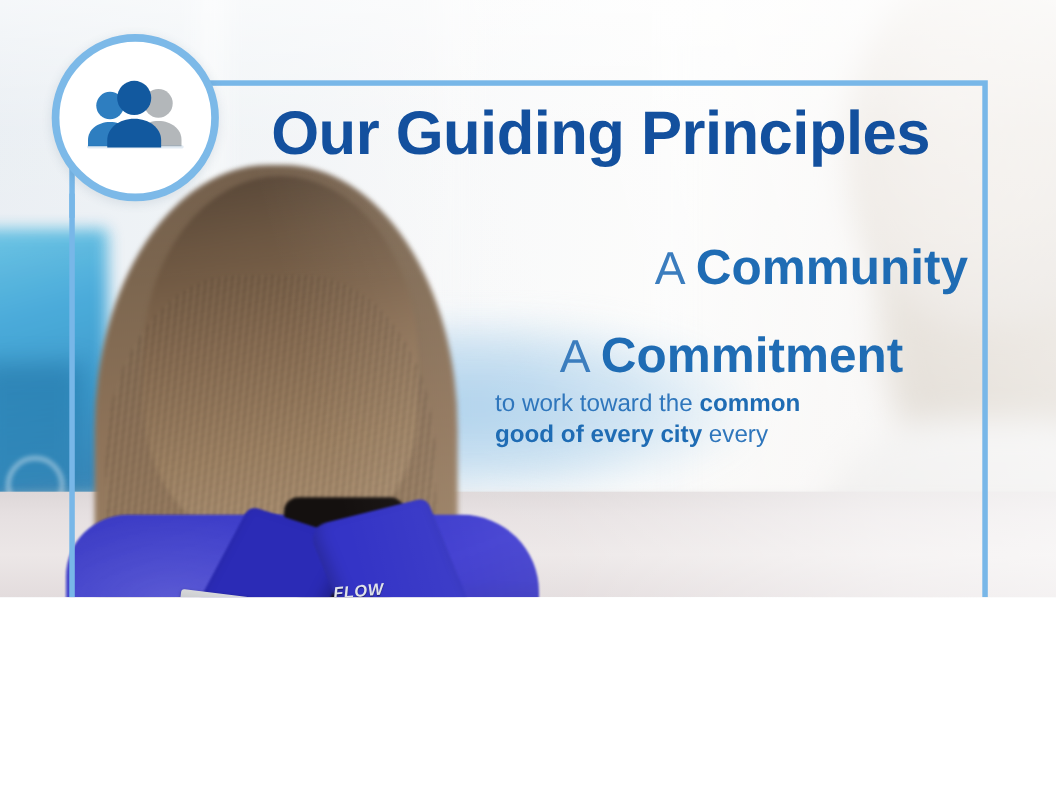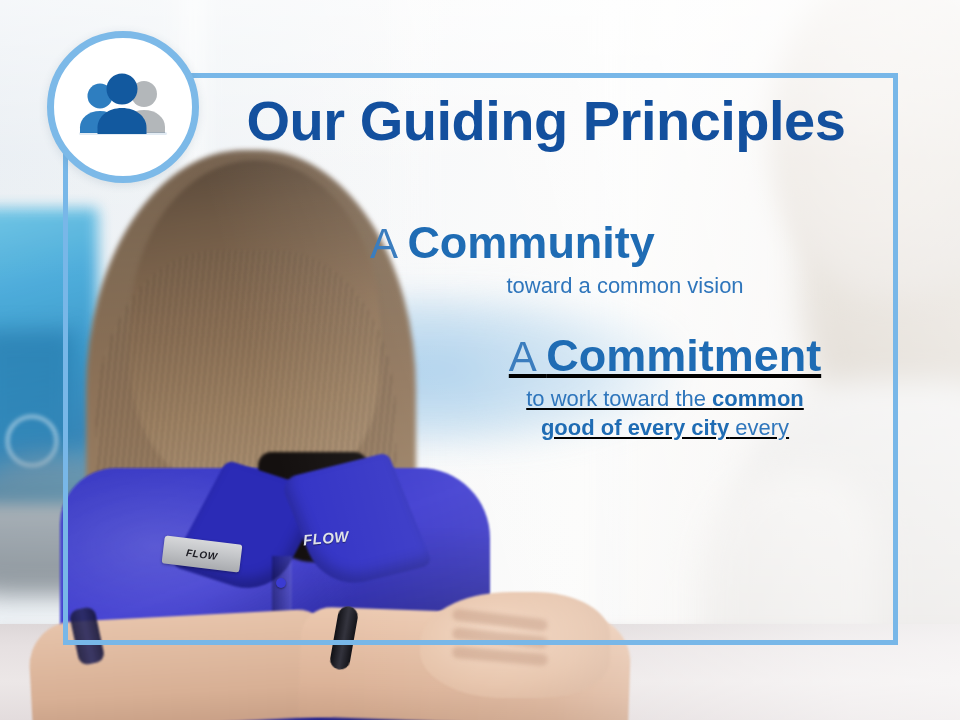--- a/index.html
+++ b/index.html
@@ -8,21 +8,21 @@
     padding: 0;
     background: #ffffff;
   }
   body {
     font-family: "Liberation Sans", sans-serif;
   }
 
   #stage {
     position: relative;
     width: 960px;
-    height: 720px;
+    height: 543px;
     overflow: hidden;
     background: #f2f4f6;
   }
 
   
   .photo {
     position: absolute;
     inset: 0;
     overflow: hidden;
   }
@@ -403,26 +403,26 @@
     margin-top: 4px;
   }
   .p-sub b { font-weight: bold; color: #1f6cb4; }
 
   
   #block-0 { margin-left: -8px; }
   #block-0 .p-head { text-align: center; }
   #block-0 .p-sub  { text-align: center; }
 
   #block-1 { margin-top: 26px; margin-left: 70px; }
-  #block-1 .p-head { text-align: left; margin-top: 40px; }
+  #block-1 .p-head { text-align: right; margin-top: 40px; }
   #block-1 .p-sub  { text-align: center; }
 
-  #block-2 { margin-top: 30px; margin-left: 150px; text-decoration: underline; }
+  #block-2 { margin-top: 30px; margin-left: 150px; }
   #block-2 .p-head { text-align: center; }
-  #block-2 .p-sub  { text-align: center; }
+  #block-2 .p-sub  { text-align: left; }
 </style>
 </head>
 <body>
 
 <div id="stage">
 
   <div class="photo">
     <div class="bg-base"></div>
     <div class="bg-mullion m1"></div>
     <div class="bg-mullion m2"></div>
@@ -498,21 +498,20 @@
       </svg>
     </span>
   </div>
 
   <div class="title">Our Guiding Principles</div>
 
   <div class="principles">
       <div class="principle" id="block-1">
         <div class="p-head"><span class="art">A </span><span class="word">Community</span></div>
         <div class="p-sub">
-          <div><span>toward a common vision</span></div>
         </div>
       </div>
       <div class="principle" id="block-2">
         <div class="p-head"><span class="art">A </span><span class="word">Commitment</span></div>
         <div class="p-sub">
           <div><span>to work toward the </span><b>common</b></div>
           <div><b>good of every city</b><span> every</span></div>
         </div>
       </div>
     </div>

